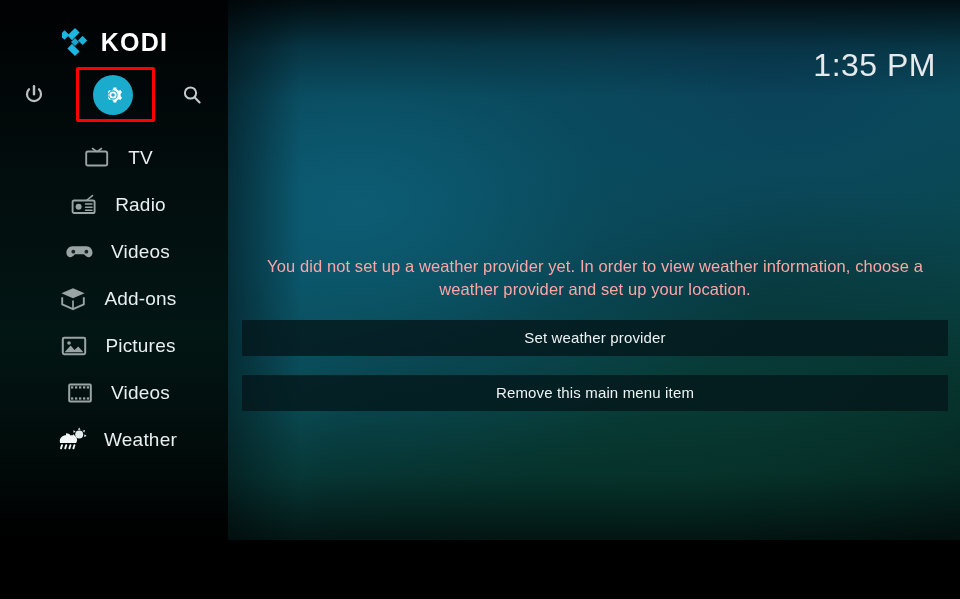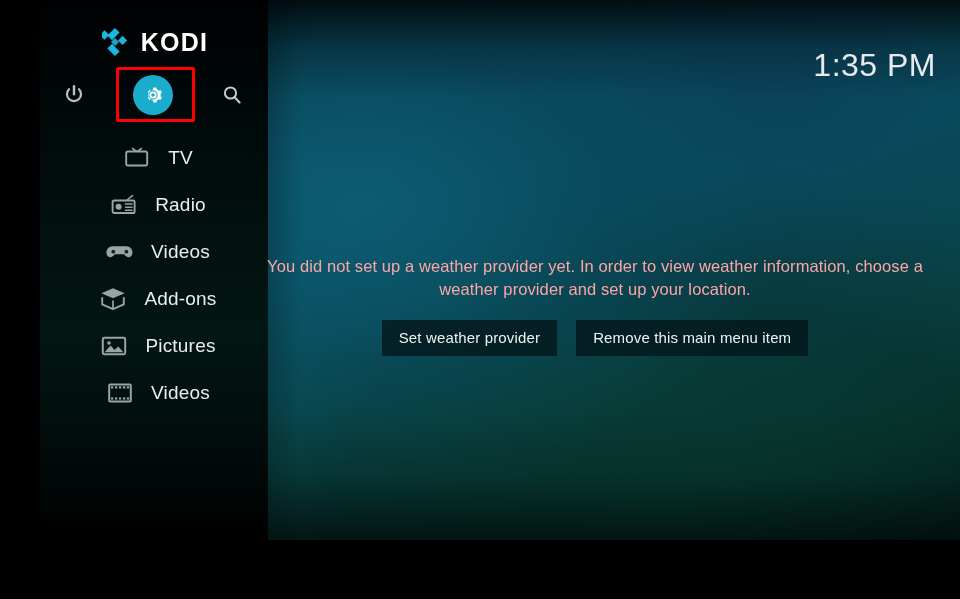--- a/index.html
+++ b/index.html
@@ -50,21 +50,20 @@
   
   #sidebar {
     position: absolute;
     left: 0;
     top: 0;
     width: 228px;
     height: 540px;
     background:
       linear-gradient(to bottom, #000103 0%, #02100f 42%, #021614 62%, #010b0a 84%, #000000 100%);
     overflow: hidden;
-    margin-left: 40px;
   }
 
   
   #logo-row {
     position: absolute;
     left: 0; top: 22px;
     width: 228px;
     height: 40px;
     display: flex;
     align-items: center;
@@ -175,20 +174,21 @@
     font-weight: 400;
     line-height: 1.42;
     letter-spacing: 0.1px;
     padding: 0 12px;
   }
   #button-row {
     margin-top: 18px;
     display: flex;
     justify-content: center;
     gap: 19px;
+    flex-direction: column;
   }
   .action-button {
     background: rgba(4,22,26,0.80);
     color: #edf2f3;
     font-size: 15px;
     font-weight: 400;
     letter-spacing: 0.15px;
     padding: 9px 17px 10px 17px;
     border: none;
     border-radius: 1px;
@@ -333,20 +333,42 @@
               <rect x="12.0" y="15.4" width="2.3" height="2.2"></rect>
               <rect x="16.0" y="15.4" width="2.3" height="2.2"></rect>
               <rect x="19.8" y="15.4" width="2.3" height="2.2"></rect>
             </g>
           </svg>
         </span>
         <span class="menu-label">Videos</span>
       </div>
 
 
+      <div class="menu-item">
+        <span class="menu-icon">
+          <svg width="30" height="26" viewBox="0 0 30 26">
+            <g fill="#e4ebec">
+              <circle cx="21.2" cy="7.4" r="4.0"></circle>
+              <path d="M21.2 0.4 l1.3 2.4 -2.6 0 z"></path>
+              <path d="M27.0 3.0 l-0.6 2.6 -1.9 -1.8 z"></path>
+              <path d="M28.6 9.0 l-2.5 0.9 0.5 -2.6 z"></path>
+              <path d="M15.3 3.2 l2.3 1.1 -1.9 1.8 z"></path>
+              <path d="M14.6 9.6 l0.9 -2.5 1.6 2.1 z"></path>
+            </g>
+            <path fill="#f2f6f6" d="M8.0 8.2c-3.4 0-6.2 2.6-6.2 5.9 0 .6.1 1.2.3 1.8h16.0c.6-.8 1.0-1.8 1.0-2.9 0-2.6-2.2-4.8-5.0-4.8-.5 0-1.0.1-1.4.2-1.0-1.3-2.7-2.2-4.7-2.2z"></path>
+            <g stroke="#f2f6f6" stroke-width="1.9" stroke-linecap="round">
+              <path d="M4.0 18.2 L3.0 21.4"></path>
+              <path d="M8.2 18.2 L7.2 21.4"></path>
+              <path d="M12.4 18.2 L11.4 21.4"></path>
+              <path d="M16.4 18.2 L15.4 21.4"></path>
+            </g>
+          </svg>
+        </span>
+        <span class="menu-label">Weather</span>
+      </div>
 
     </div>
   </div>
 
   <div id="clock">1:35 PM</div>
 
   <div id="message-block">
     <div id="message-text">You did not set up a weather provider yet. In order to view weather information, choose a weather provider and set up your location.</div>
     <div id="button-row">
       <button class="action-button">Set weather provider</button>

